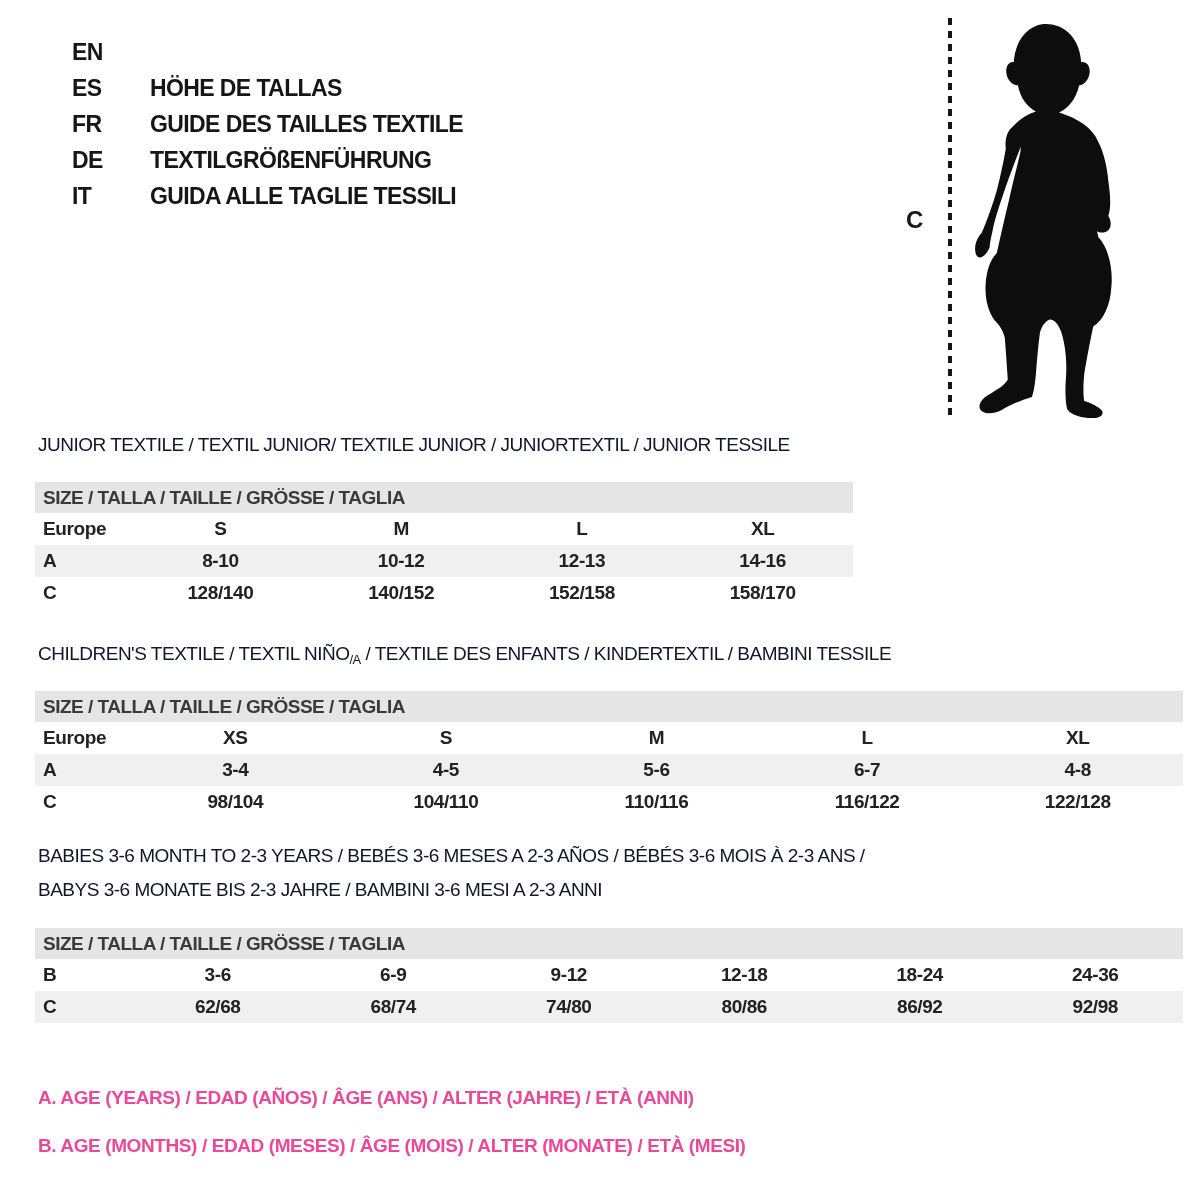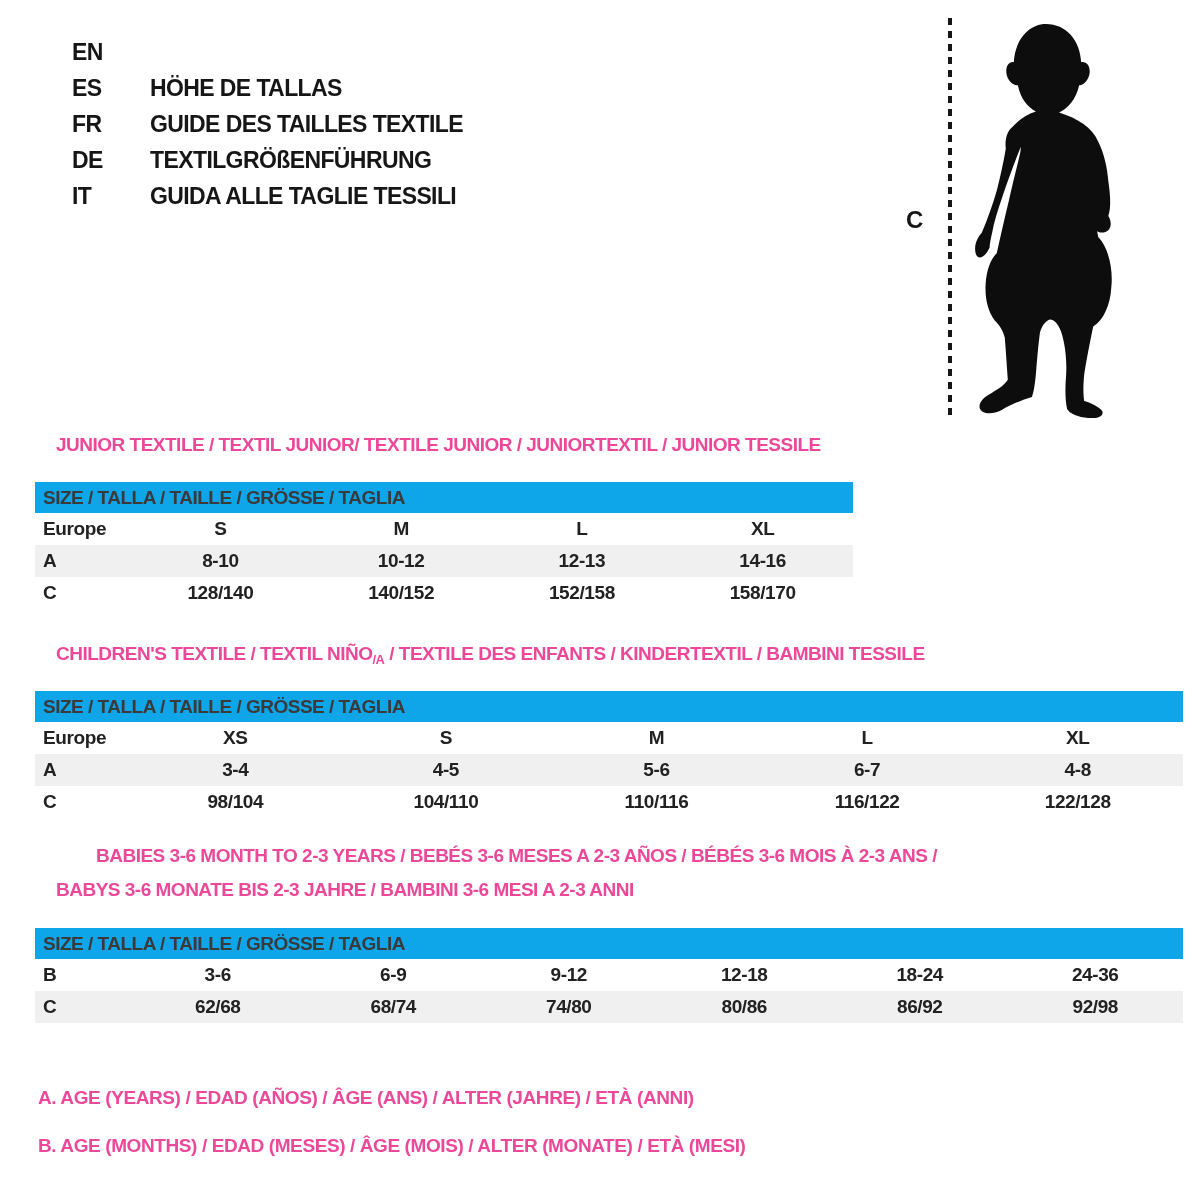--- a/index.html
+++ b/index.html
@@ -28,32 +28,32 @@
     background: repeating-linear-gradient(to bottom, #161616 0 7px, transparent 7px 13px);
   }
   .measure-label {
     position: absolute; left: 906px; top: 206px;
     font-weight: bold; font-size: 24px; color: #161616;
   }
   .silhouette { position: absolute; left: 962px; top: 16px; }
 
   
   .section-title {
-    position: absolute; left: 56px;
-    font-weight: bold; font-size: 19px; letter-spacing: -0.5px; color: #ec4899;
+    position: absolute; left: 38px;
+    font-weight: normal; font-size: 19px; letter-spacing: -0.5px; color: #0f172a;
     white-space: nowrap;
   }
   .sub-a { font-size: 13px; position: relative; top: 4px; }
 
   
   .table { position: absolute; left: 35px; }
   .table.narrow { width: 818px; }
   .table.wide { width: 1148px; }
   .size-bar {
-    height: 31px; line-height: 31px; background: #0ea5e9;
+    height: 31px; line-height: 31px; background: #e5e5e5;
     padding-left: 8px; font-weight: bold; font-size: 19px;
     letter-spacing: -0.5px; color: #3a3a3a;
   }
   .trow { display: flex; height: 32px; align-items: center; }
   .trow.shaded { background: #f0f0f0; }
   .rlabel {
     width: 95px; padding-left: 8px; font-weight: bold; font-size: 19px;
     letter-spacing: -0.4px; color: #222222;
   }
   .cell {
@@ -199,21 +199,21 @@
     <div class="trow">
       <span class="rlabel">C</span>
       <span class="cell">98/104</span>
       <span class="cell">104/110</span>
       <span class="cell">110/116</span>
       <span class="cell">116/122</span>
       <span class="cell">122/128</span>
     </div>
   </div>
 
-  <div class="section-title" style="top:845px;margin-left:40px;">BABIES 3-6 MONTH TO 2-3 YEARS / BEBÉS 3-6 MESES A 2-3 AÑOS / BÉBÉS 3-6 MOIS À 2-3 ANS /</div>
+  <div class="section-title" style="top:845px;">BABIES 3-6 MONTH TO 2-3 YEARS / BEBÉS 3-6 MESES A 2-3 AÑOS / BÉBÉS 3-6 MOIS À 2-3 ANS /</div>
   <div class="section-title" style="top:879px;">BABYS 3-6 MONATE BIS 2-3 JAHRE / BAMBINI 3-6 MESI A 2-3 ANNI</div>
   <div class="table wide" style="top:928px;">
     <div class="size-bar">SIZE / TALLA / TAILLE / GRÖSSE / TAGLIA</div>
     <div class="trow">
       <span class="rlabel">B</span>
       <span class="cell">3-6</span>
       <span class="cell">6-9</span>
       <span class="cell">9-12</span>
       <span class="cell">12-18</span>
       <span class="cell">18-24</span>

